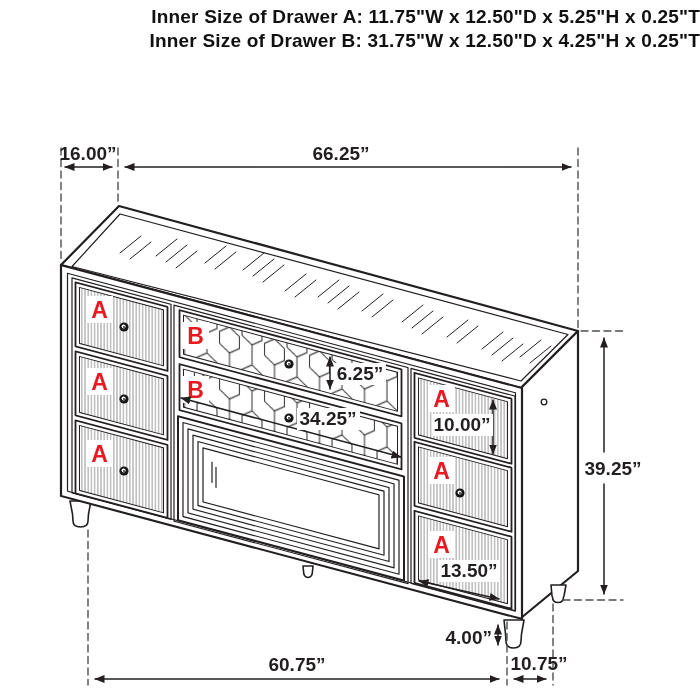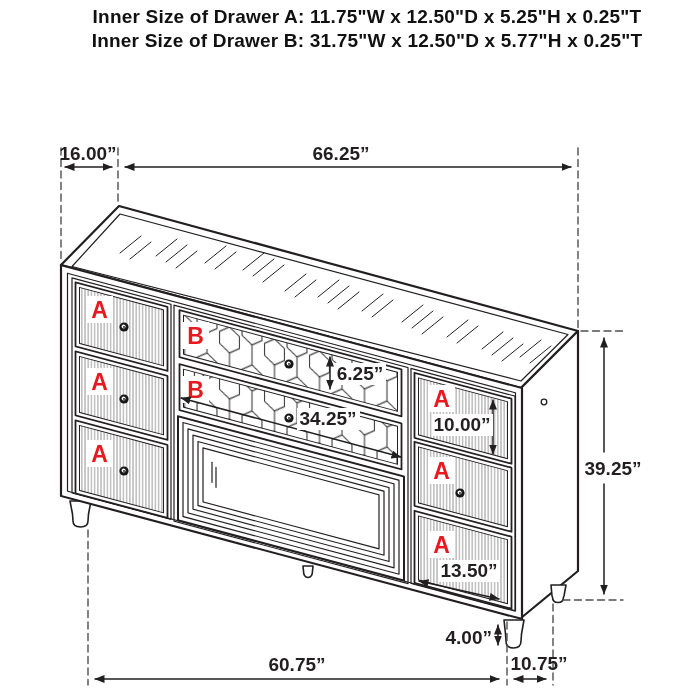--- a/index.html
+++ b/index.html
@@ -1,31 +1,31 @@
 <!DOCTYPE html>
 <html><head>
 <meta charset="utf-8">
 <style>
   html,body{margin:0;padding:0;background:#fff;}
   .stage{position:relative;width:700px;height:700px;background:#fff;overflow:hidden;
          font-family:"Liberation Sans",sans-serif;}
-  .header{position:absolute;top:5px;left:0;right:0;text-align:center;color:#111;margin-left:34px;}
+  .header{position:absolute;top:5px;left:0;right:0;text-align:right;color:#111;margin-left:34px;}
   .header p{margin:0;font-size:19px;line-height:24px;font-weight:bold;letter-spacing:.2px;}
   .diagram{position:absolute;top:0;left:0;}
   .dimtext{font-size:19px;font-weight:bold;fill:#231f20;}
   .lettertext{font-size:23px;font-weight:bold;fill:#e8191f;}
 </style>
 </head>
 <body>
 
 <div class="stage">
 
   <div class="header">
     <p>Inner Size of Drawer A: 11.75"W x 12.50"D x 5.25"H x 0.25"T</p>
-    <p>Inner Size of Drawer B: 31.75"W x 12.50"D x 5.77"H x 0.25"T</p>
+    <p>Inner Size of Drawer B: 31.75"W x 12.50"D x 4.25"H x 0.25"T</p>
   </div>
 
   <svg class="diagram" width="700" height="700" viewBox="0 0 700 700">
     <defs>
       <marker id="arr" viewBox="0 0 10 8" refX="9.5" refY="4" markerWidth="10" markerHeight="8" orient="auto-start-reverse" markerUnits="userSpaceOnUse">
         <path d="M0,0 L10,4 L0,8 Z" fill="#231f20"></path>
       </marker>
       <pattern id="ribp" width="3.2" height="8" patternUnits="userSpaceOnUse">
         <rect width="3.2" height="8" fill="#ffffff"></rect>
         <line x1="1.6" y1="0" x2="1.6" y2="8" stroke="#9b9b9b" stroke-width="1"></line>

